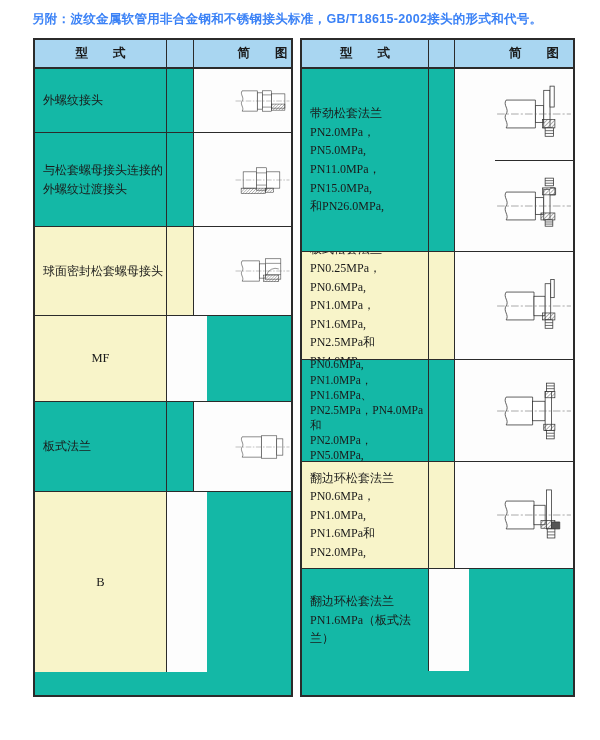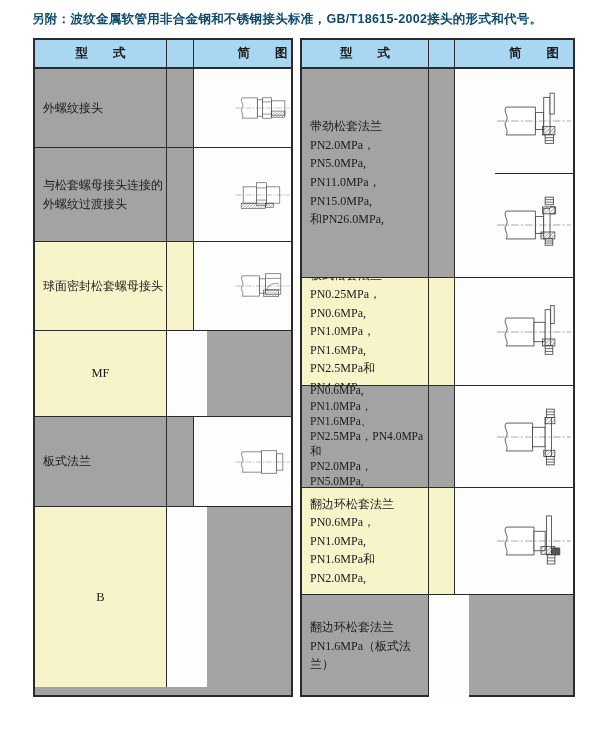--- a/index.html
+++ b/index.html
@@ -5,22 +5,22 @@
   :root{
     --hdr:#a9d6f1;
     --ylw:#f8f4c9;
     --bdr:#2b2b2b;
   }
   html,body{margin:0;padding:0;background:#fff;}
   .page{position:relative;width:600px;height:740px;background:#fff;overflow:hidden;
         font-family:"Liberation Serif","DejaVu Serif",serif;color:#1a1a1a;}
   .title{position:absolute;left:32px;top:11px;width:556px;
          font-family:"Liberation Sans","DejaVu Sans",sans-serif;
-         font-weight:bold;font-size:12.5px;letter-spacing:.3px;color:#0c4a6e;}
-  .tbl{position:absolute;top:38px;border:2px solid var(--bdr);box-sizing:border-box;background:#a3a3a3;}
+         font-weight:bold;font-size:12.5px;letter-spacing:.3px;color:#3b82f6;}
+  .tbl{position:absolute;top:38px;border:2px solid var(--bdr);box-sizing:border-box;background:#14b8a6;}
   .tbl.left{left:33px;width:260px;height:659px;}
   .tbl.right{left:300px;width:275px;height:659px;}
   .row{display:grid;box-sizing:border-box;border-bottom:1px solid var(--bdr);}
   .row:last-child{border-bottom:none;}
   .left .row{grid-template-columns:131px 27px 1fr;}
   .right .row{grid-template-columns:126px 26px 1fr;}
   .hdr{height:29px;border-bottom:2px solid var(--bdr);}
   .hdr .cell{background:var(--hdr);display:flex;align-items:center;justify-content:center;
              font-weight:bold;font-size:12.5px;}
   .cell{box-sizing:border-box;overflow:hidden;}
@@ -45,21 +45,21 @@
 
   <div class="title">另附：波纹金属软管用非合金钢和不锈钢接头标准，GB/T18615-2002接头的形式和代号。</div>
 
   <div class="tbl left">
     <div class="row hdr">
       <div class="cell">型　　式</div>
       <div class="cell">代号</div>
       <div class="cell">简　　图</div>
     </div>
 
-    <div class="row" style="height:79px">
+    <div class="row" style="height:64px">
       <div class="cell tcell">外螺纹接头</div>
       <div class="cell ccell">M</div>
       <div class="cell dcell">
         <div class="diag">
             <svg viewBox="0 0 112 84" xmlns="http://www.w3.org/2000/svg">
               <path d="M16 22 H46 V62 H16" fill="#fff" stroke="#333333" stroke-width="1.1"></path>
               <path d="M16 22 C11 29 21 35 16 42 C11 49 21 55 16 62" fill="none" stroke="#333333" stroke-width="1.1"></path>
               <rect x="46" y="26" width="10" height="32" fill="#fff" stroke="#333333" stroke-width="1.1"></rect>
               <rect x="56" y="22" width="18" height="40" fill="#fff" stroke="#333333" stroke-width="1.1"></rect>
               <line x1="56" y1="30" x2="74" y2="30" stroke="#333333" stroke-width="1"></line>
@@ -211,21 +211,21 @@
     </div>
   </div>
 
   <div class="tbl right">
     <div class="row hdr">
       <div class="cell">型　　式</div>
       <div class="cell">代号</div>
       <div class="cell">简　　图</div>
     </div>
 
-    <div class="row" style="height:209px">
+    <div class="row" style="height:183px">
       <div class="cell tcell">带劲松套法兰
 PN2.0MPa，PN5.0MPa,
 PN11.0MPa，PN15.0MPa,
 和PN26.0MPa,</div>
       <div class="cell ccell">B</div>
       <div class="cell dcell dbl">
         <div class="diag">
             <svg viewBox="0 0 112 84" xmlns="http://www.w3.org/2000/svg">
               <path d="M16 22 H58 V62 H16" fill="#fff" stroke="#333333" stroke-width="1.1"></path>
               <path d="M16 22 C11 29 21 35 16 42 C11 49 21 55 16 62" fill="none" stroke="#333333" stroke-width="1.1"></path>

